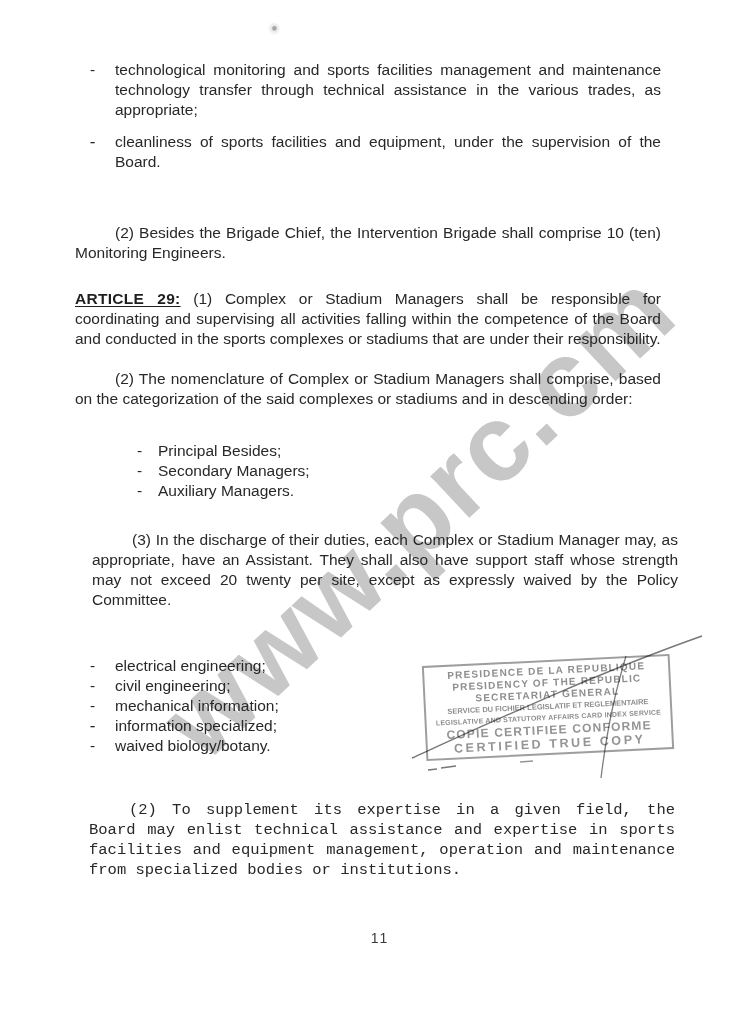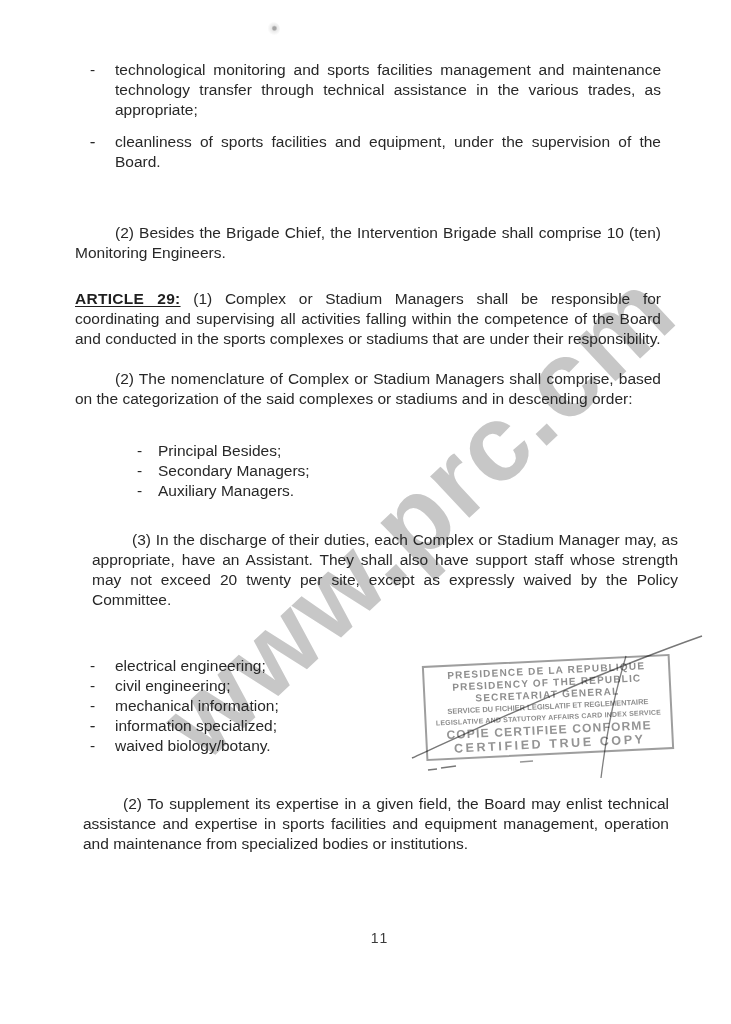--- a/index.html
+++ b/index.html
@@ -163,18 +163,18 @@
   </div>
 
   <svg class="pen" width="731" height="1024" viewBox="0 0 731 1024">
     <path d="M412,758 C500,718 600,672 702,636" fill="none" stroke="#5f5f5f" stroke-width="1.4" opacity="0.85"></path>
     <path d="M626,656 C616,690 608,722 601,778" fill="none" stroke="#5f5f5f" stroke-width="1.3" opacity="0.8"></path>
     <path d="M428,770 l9,-1" fill="none" stroke="#555" stroke-width="1.6" opacity="0.8"></path>
     <path d="M441,768 l15,-2" fill="none" stroke="#555" stroke-width="1.6" opacity="0.8"></path>
     <path d="M520,762 l13,-1" fill="none" stroke="#6a6a6a" stroke-width="1.3" opacity="0.7"></path>
   </svg>
 
-  <p class="block indent" style="top:786px;margin:8px;">(2) To supplement its expertise in a given field, the Board may enlist technical assistance and expertise in sports facilities and equipment management, operation and maintenance from specialized bodies or institutions.</p>
+  <p class="block indent" style="top:786px;margin:14px;font-family:Liberation Mono, monospace;">(2) To supplement its expertise in a given field, the Board may enlist technical assistance and expertise in sports facilities and equipment management, operation and maintenance from specialized bodies or institutions.</p>
 
 
   <div class="page-number">11</div>
 
 </div>
 
 </body></html>

